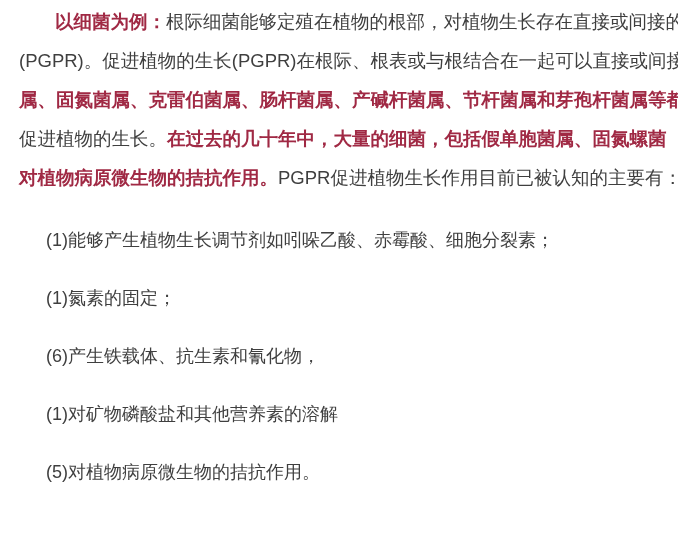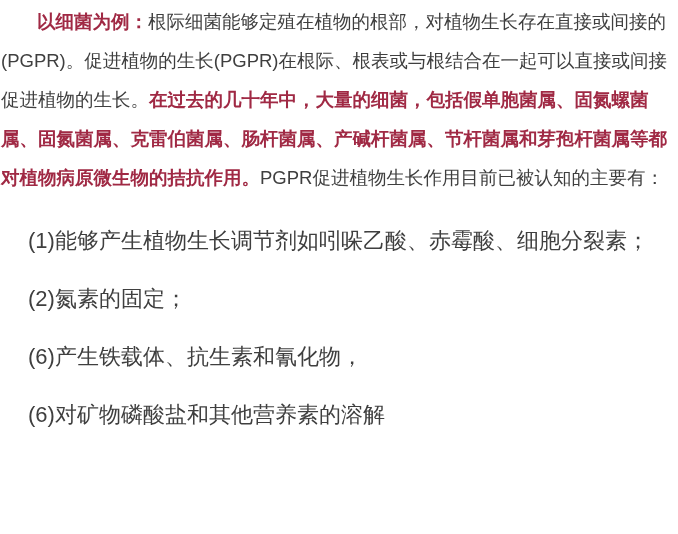--- a/index.html
+++ b/index.html
@@ -9,21 +9,21 @@
   }
   * { margin: 0; padding: 0; box-sizing: border-box; }
   html, body {
     width: 678px;
     height: 534px;
     background: var(--page-bg);
     overflow: hidden;
     font-family: "Liberation Sans", "DejaVu Sans", sans-serif;
   }
   .article {
-    padding: 2px 0 0 1px;
+    padding: 2px 0 0 19px;
     width: 678px;
   }
   .line {
     height: 39px;
     line-height: 39px;
     font-size: 18.5px;
     white-space: nowrap;
     color: var(--body-text);
     letter-spacing: 0;
   }
@@ -34,21 +34,21 @@
     color: var(--accent-red);
     font-weight: bold;
   }
   .run-normal {
     color: var(--body-text);
     font-weight: normal;
   }
   .list-item {
     height: 39px;
     line-height: 39px;
-    font-size: 22px;
+    font-size: 18px;
     white-space: nowrap;
     color: var(--body-text);
     padding-left: 27px;
     margin-top: 19px;
   }
   .list-item.first {
     margin-top: 24px;
   }
 </style>
 </head>
@@ -59,41 +59,44 @@
   <div class="line first-indent">
     <span class="run-red">以细菌为例：</span><span class="run-normal">根际细菌能够定殖在植物的根部，对植物生长存在直接或间接的</span>
   </div>
 
 
   <div class="line">
     <span class="run-normal">(PGPR)。促进植物的生长(PGPR)在根际、根表或与根结合在一起可以直接或间接</span>
   </div>
 
   <div class="line">
-    <span class="run-normal">促进植物的生长。</span><span class="run-red">在过去的几十年中，大量的细菌，包括假单胞菌属、固氮螺菌</span>
+    <span class="run-red">属、固氮菌属、克雷伯菌属、肠杆菌属、产碱杆菌属、节杆菌属和芽孢杆菌属等都</span>
   </div>
 
   <div class="line">
-    <span class="run-red">属、固氮菌属、克雷伯菌属、肠杆菌属、产碱杆菌属、节杆菌属和芽孢杆菌属等都</span>
+    <span class="run-normal">促进植物的生长。</span><span class="run-red">在过去的几十年中，大量的细菌，包括假单胞菌属、固氮螺菌</span>
   </div>
 
   <div class="line">
     <span class="run-red">对植物病原微生物的拮抗作用。</span><span class="run-normal">PGPR促进植物生长作用目前已被认知的主要有：</span>
   </div>
 
   <div class="list-item first">
     <span class="run-normal">(1)能够产生植物生长调节剂如吲哚乙酸、赤霉酸、细胞分裂素；</span>
   </div>
 
   <div class="list-item">
-    <span class="run-normal">(2)氮素的固定；</span>
+    <span class="run-normal">(1)氮素的固定；</span>
   </div>
 
   <div class="list-item">
     <span class="run-normal">(6)产生铁载体、抗生素和氰化物，</span>
   </div>
 
   <div class="list-item">
-    <span class="run-normal">(6)对矿物磷酸盐和其他营养素的溶解</span>
+    <span class="run-normal">(1)对矿物磷酸盐和其他营养素的溶解</span>
   </div>
 
+  <div class="list-item">
+    <span class="run-normal">(5)对植物病原微生物的拮抗作用。</span>
+  </div>
 
 </div>
 
 </body></html>

